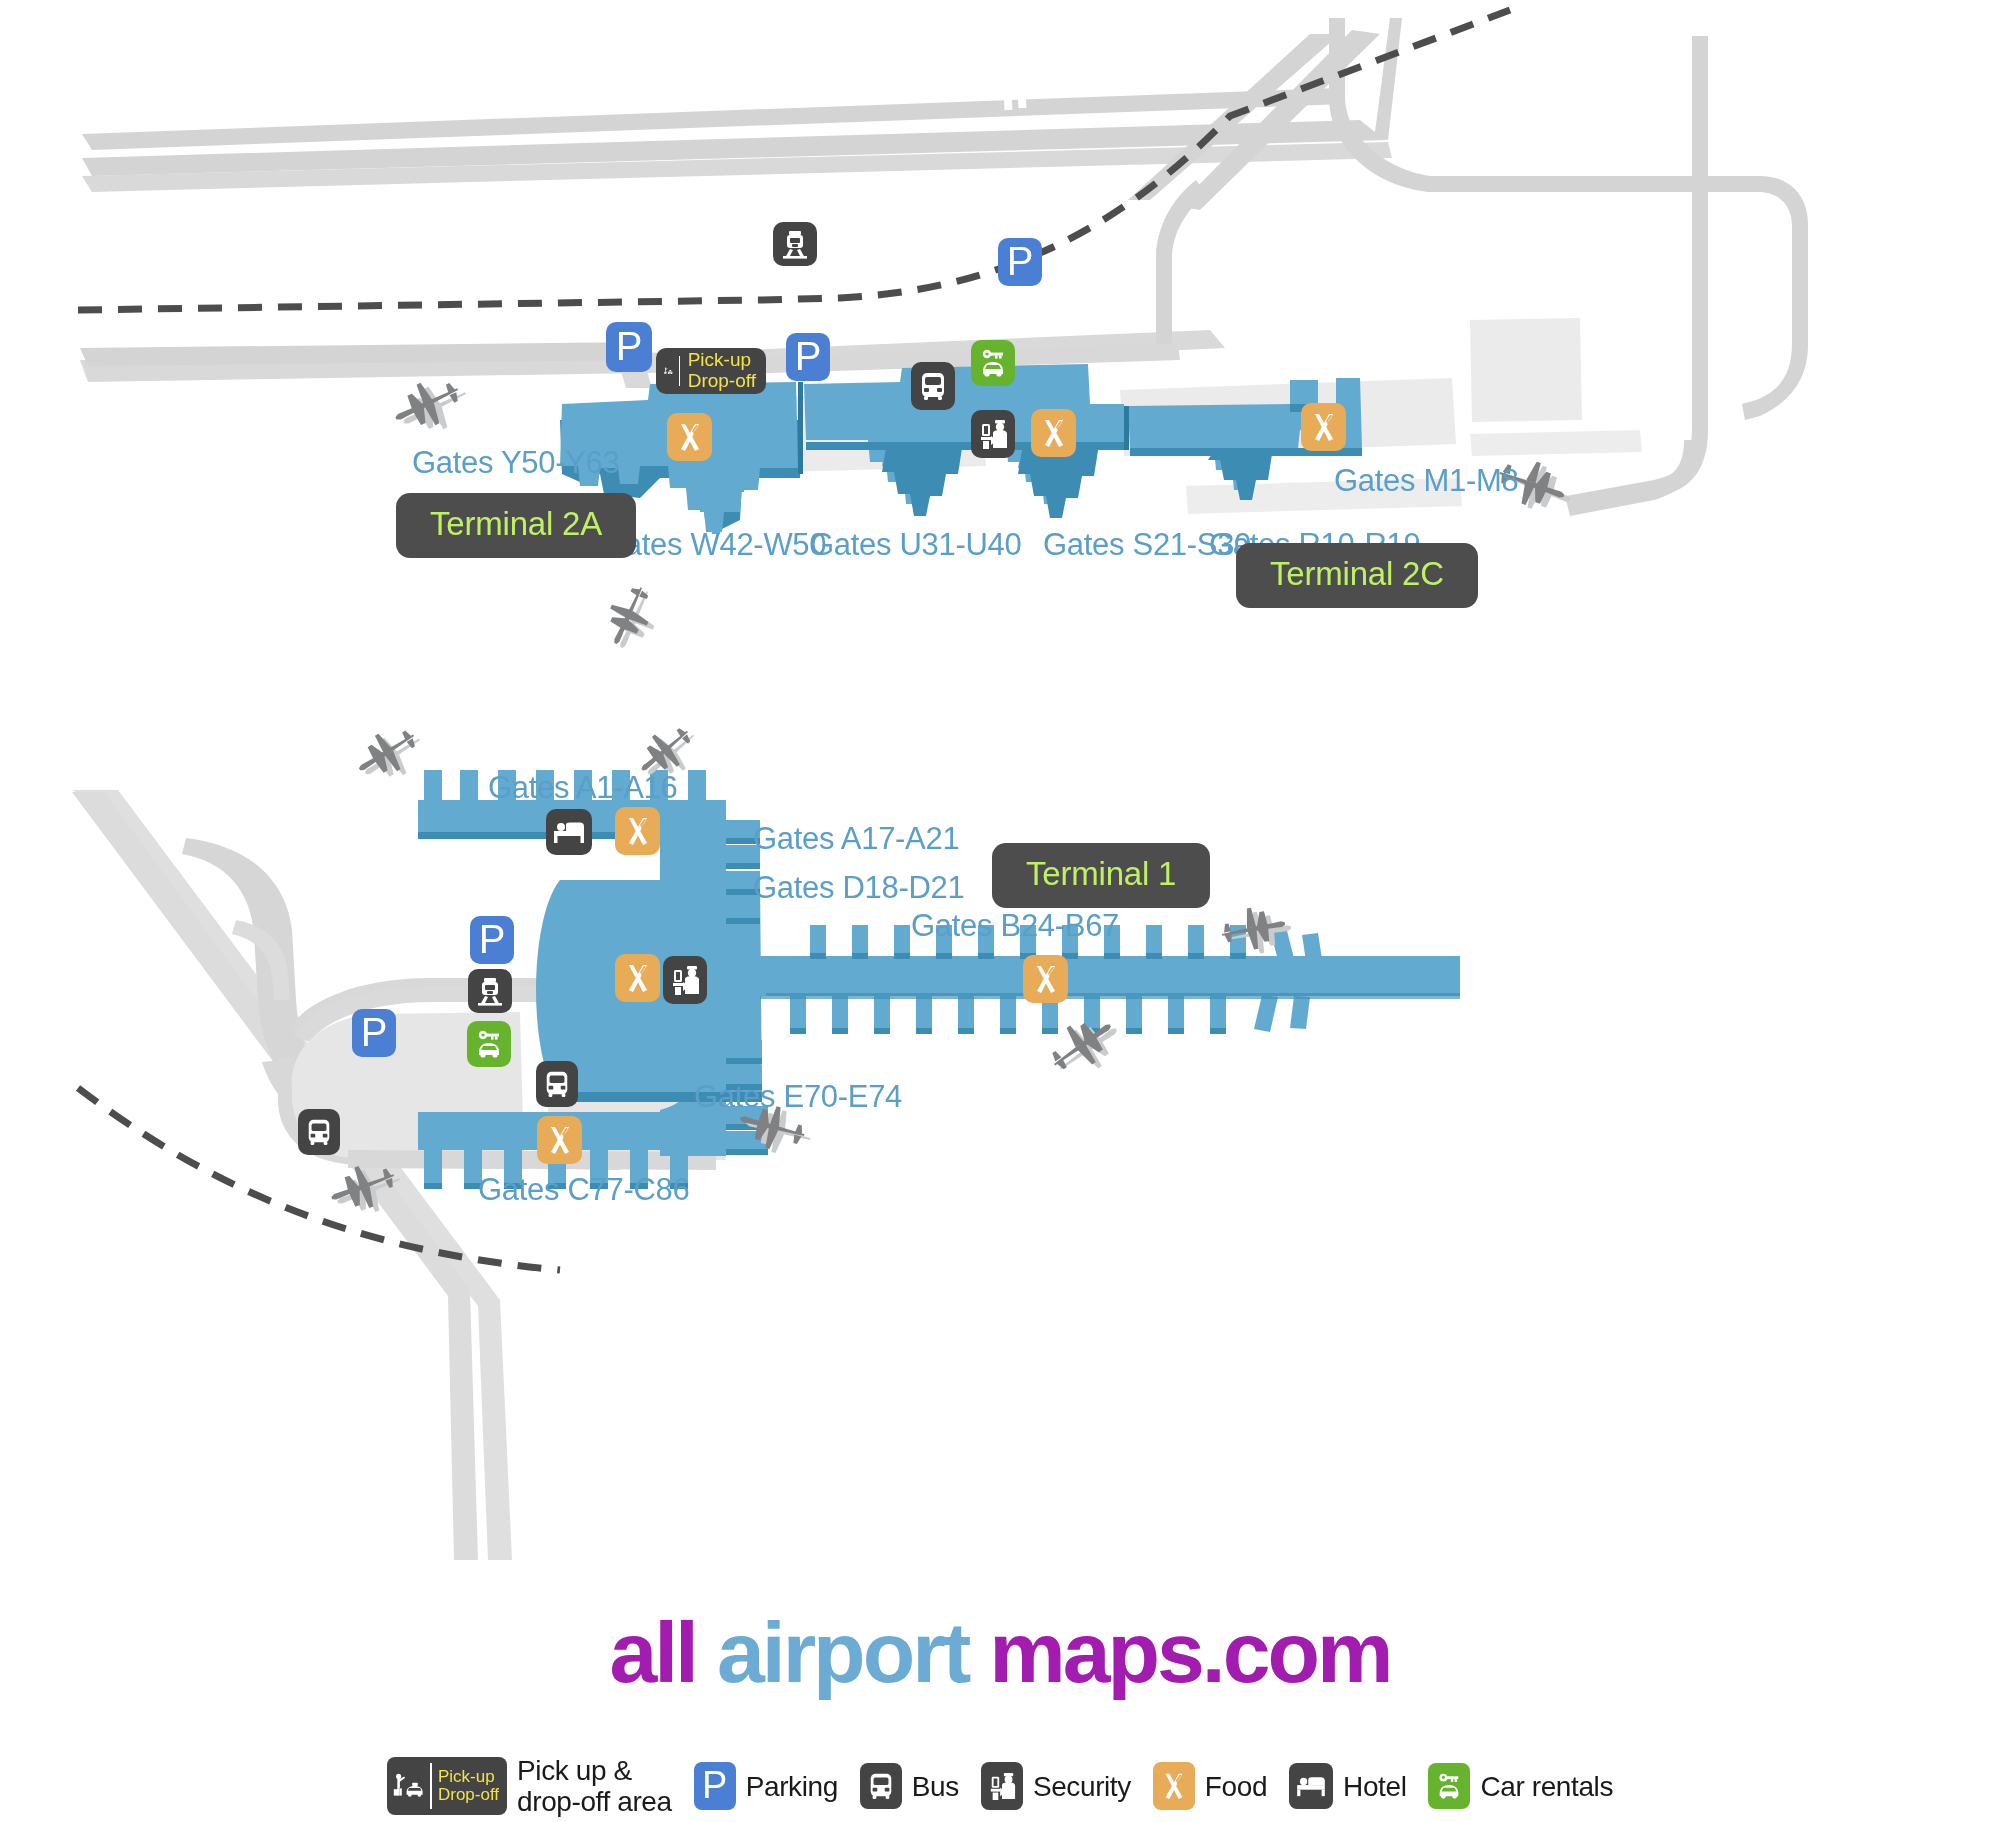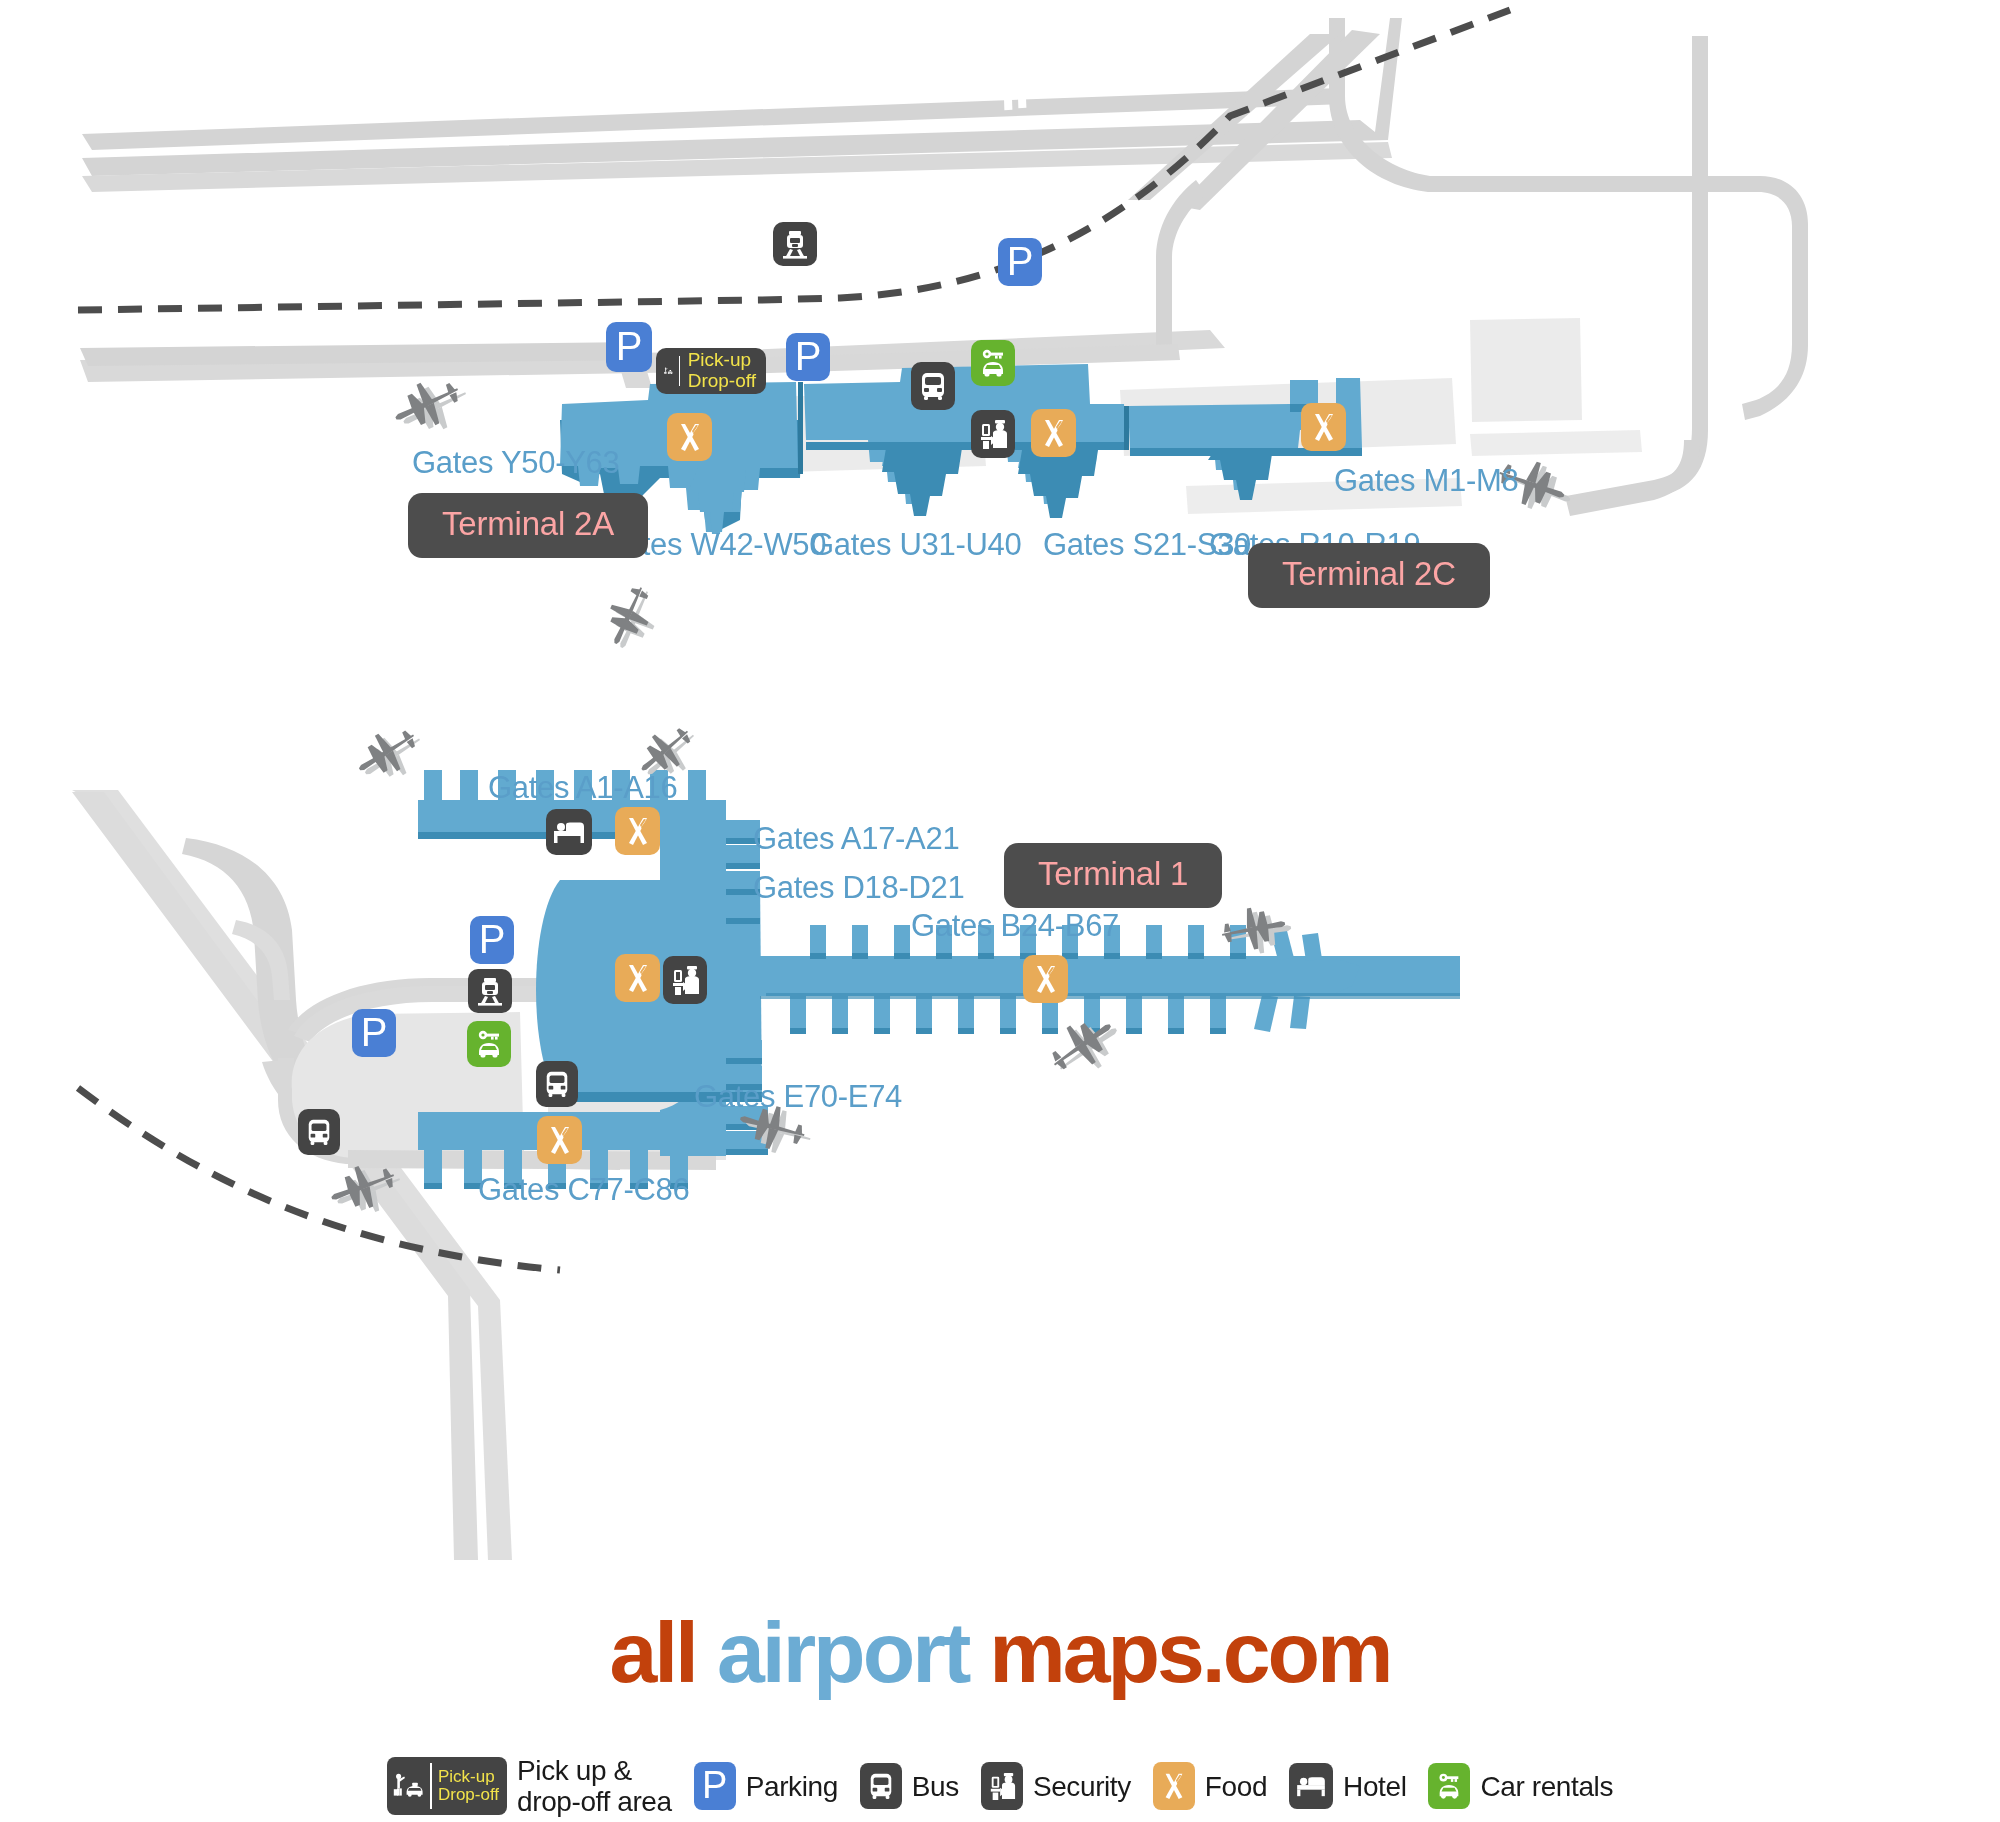--- a/index.html
+++ b/index.html
@@ -28,27 +28,26 @@
     position: absolute;
     color: #5a9ec9;
     font-size: 31px;
     font-weight: 400;
     white-space: nowrap;
     letter-spacing: -0.3px;
   }
   .terminal-pill {
     position: absolute;
     background: #4d4d4d;
-    color: #fca5a5;
+    color: #bef264;
     font-size: 33px;
     padding: 12px 34px 15px 34px;
     border-radius: 14px;
     white-space: nowrap;
     letter-spacing: -0.2px;
-    margin-left: 12px;
   }
 
   
   .poi {
     position: absolute;
     border-radius: 10px;
     box-sizing: border-box;
     display: flex;
     align-items: center;
     justify-content: center;
@@ -96,21 +95,21 @@
     position: absolute;
     left: 0;
     top: 1603px;
     width: 2000px;
     text-align: center;
     font-size: 86px;
     font-weight: bold;
     letter-spacing: -3px;
     font-family: "Liberation Sans", sans-serif;
   }
-  #logo .dark { color: #c2410c; }
+  #logo .dark { color: #a21caf; }
   #logo .blue { color: #6cacd4; }
 
   
   #legend {
     position: absolute;
     left: 0;
     top: 1755px;
     width: 2000px;
     display: flex;
     align-items: center;

